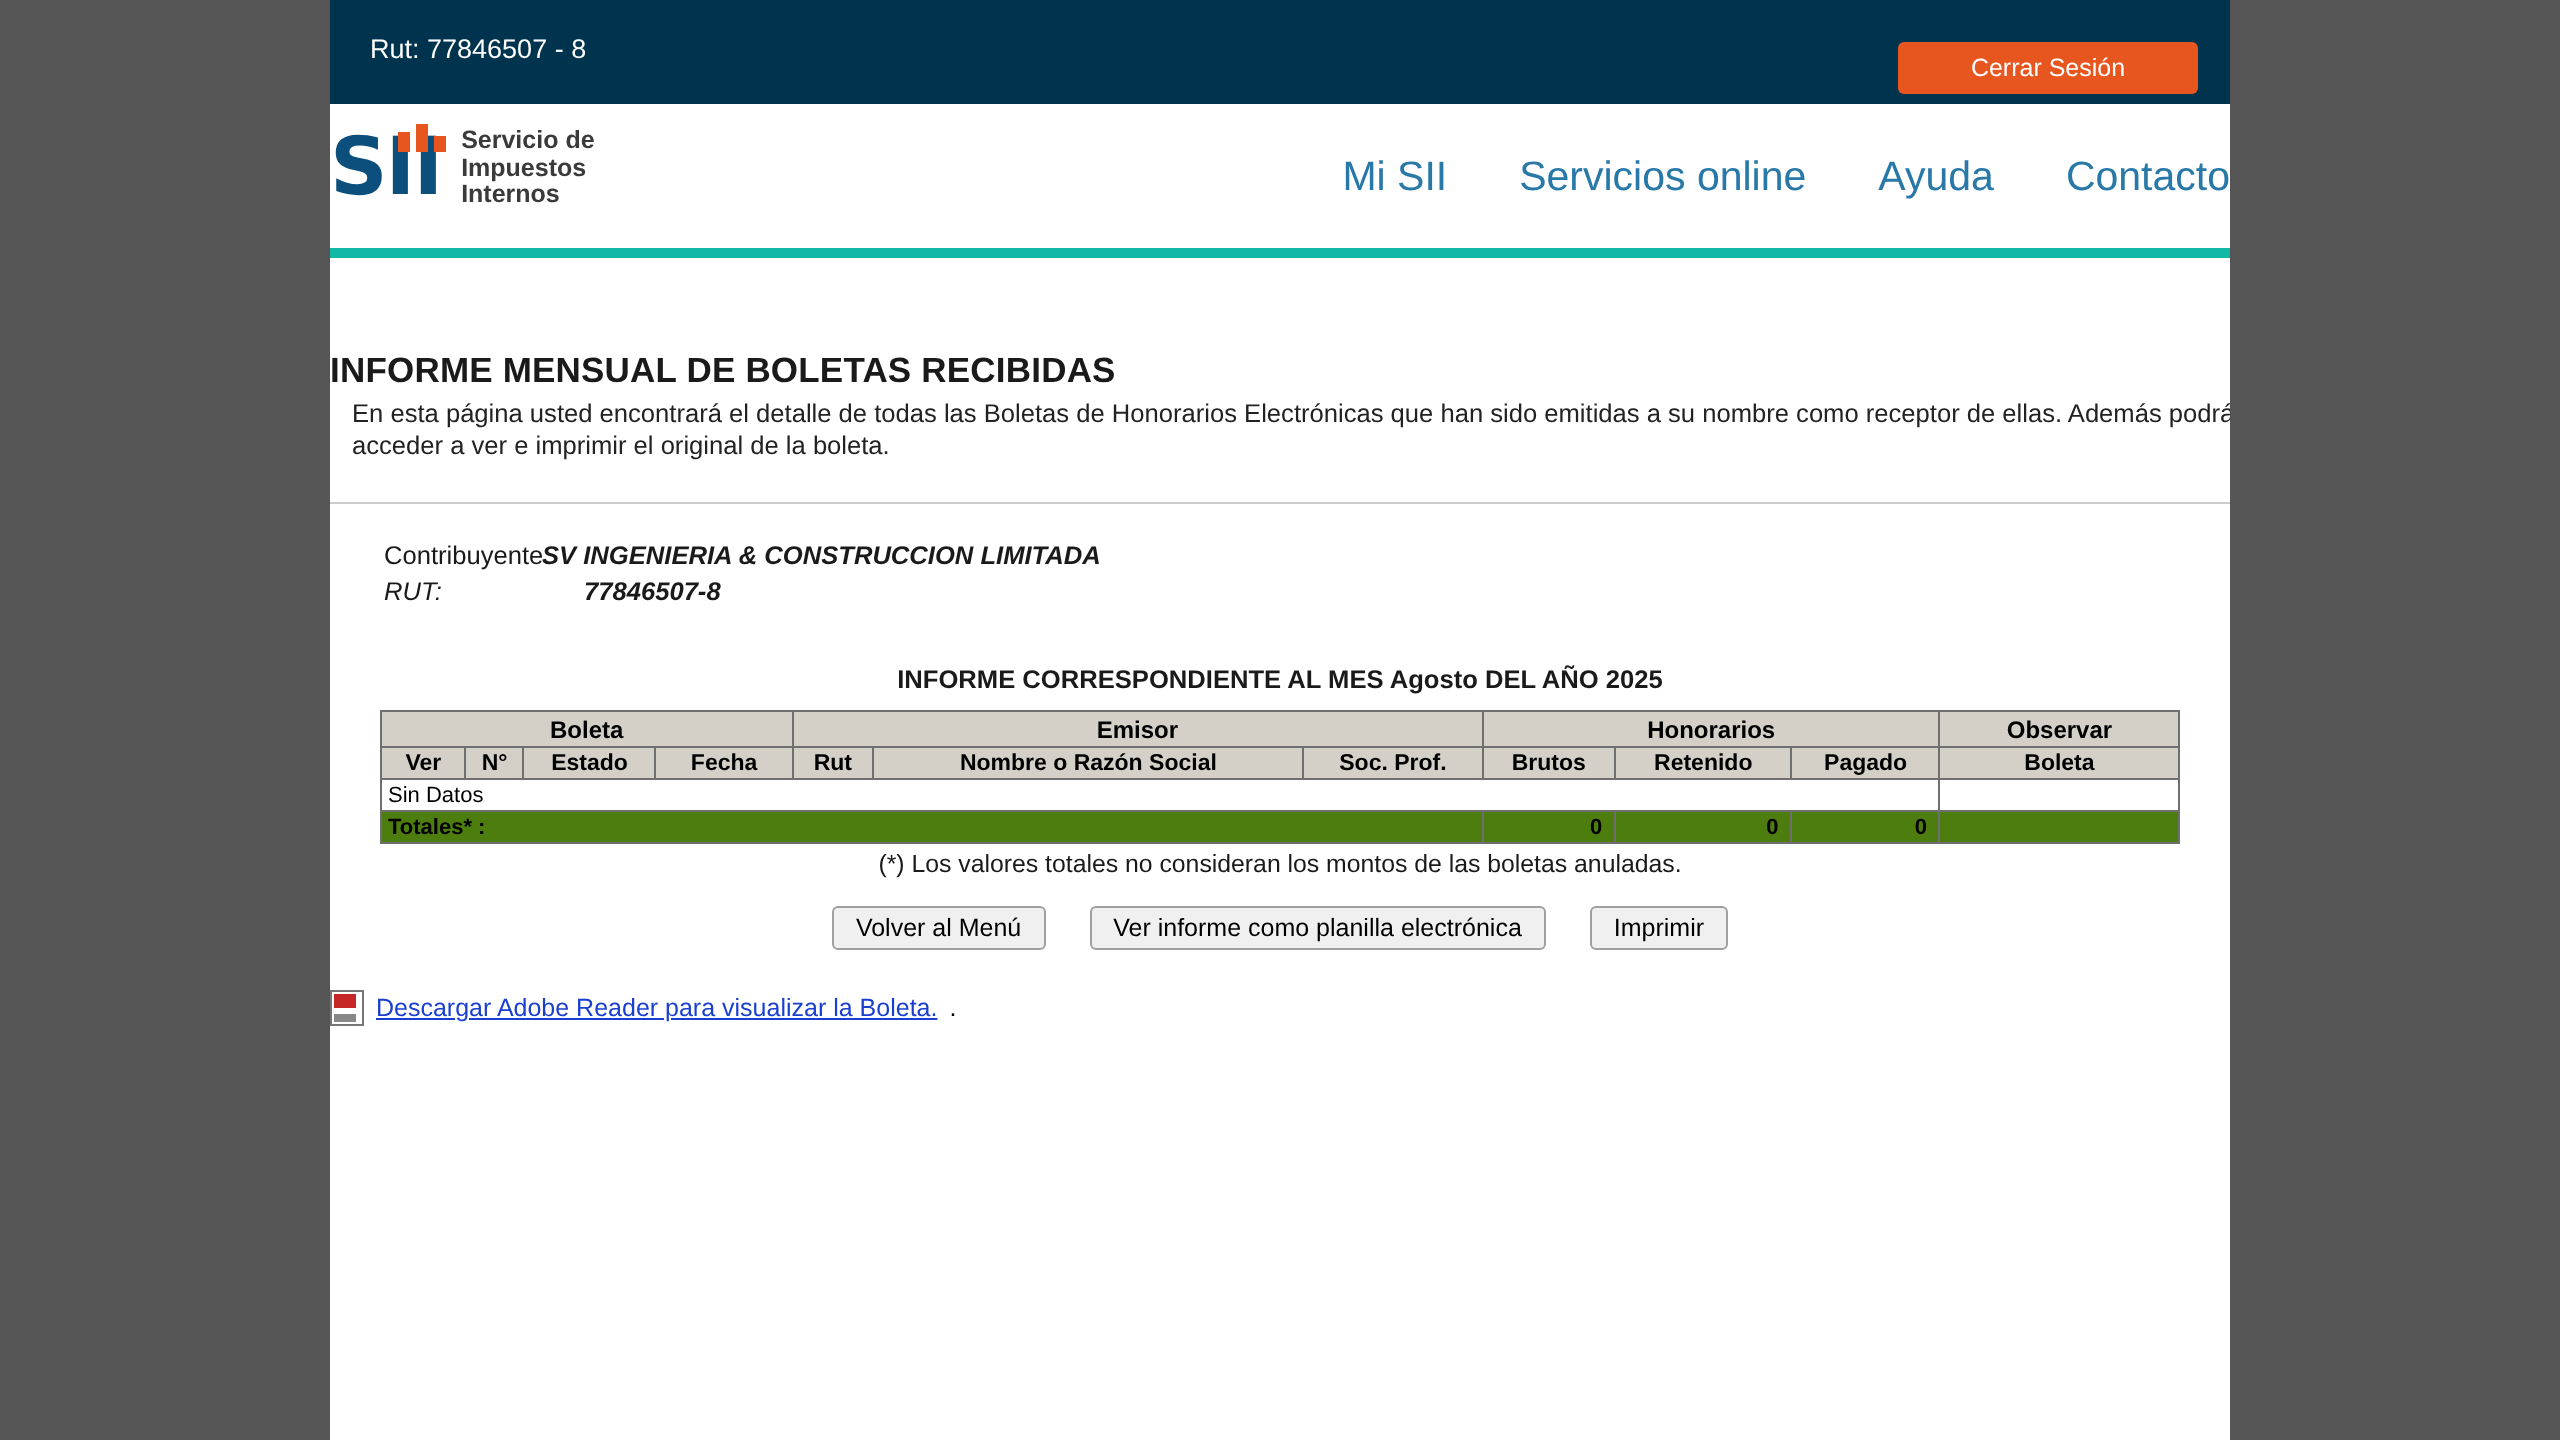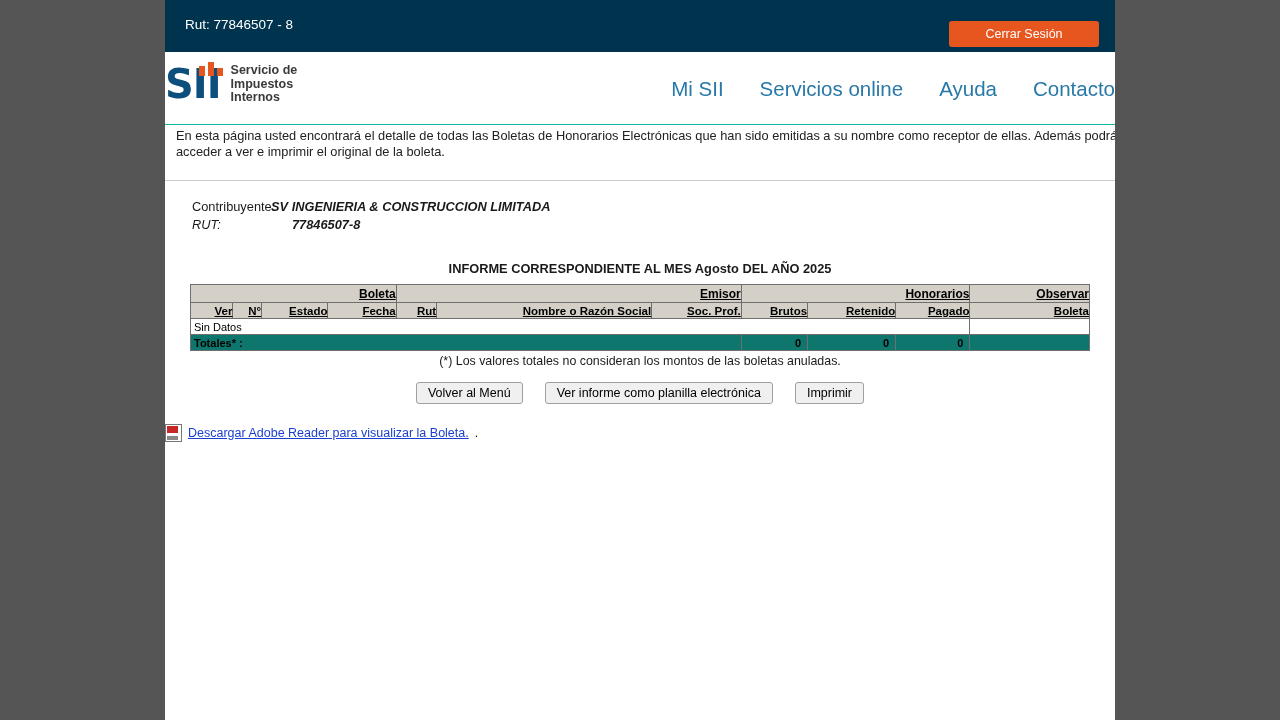--- a/index.html
+++ b/index.html
@@ -46,21 +46,21 @@
     font-family: "Liberation Sans", sans-serif;
     cursor: pointer;
     line-height: 26px;
     text-align: center;
     padding: 0;
   }
   
   .header {
     height: 72px;
     position: relative;
-    border-bottom: 1px solid #14b8a6;
+    border-bottom: 5px solid #14b8a6;
     background: #ffffff;
   }
   .logo {
     position: absolute;
     left: 0px;
     top: 12px;
     display: flex;
     align-items: center;
   }
   .logo-sii {
@@ -163,28 +163,27 @@
     color: #000000;
   }
   table.report th, table.report td {
     border: 1px solid #6f6f6f;
     padding: 0;
     height: 15px;
   }
   table.report th {
     background: #d4d0c8;
     font-weight: bold;
-    text-align: right;
+    text-align: center;
     font-size: 11.5px;
-    text-decoration: underline;
   }
   table.report th.grp { font-size: 12px; height: 17px; }
   table.report td.data { background: #ffffff; text-align: left; padding-left: 3px; }
   table.report tr.totals td {
-    background: #0f766e;
+    background: #4d7c0f;
     font-weight: bold;
     height: 15px;
   }
   table.report td.num { text-align: right; padding-right: 6px; }
   table.report td.blank { background: #d4d0c8; }
   .note {
     text-align: center;
     font-size: 12.4px;
     color: #1a1a1a;
     margin-top: 3px;
@@ -272,20 +271,21 @@
     </div>
     <div class="nav">
       <a href="#">Mi SII</a>
       <a href="#">Servicios online</a>
       <a href="#">Ayuda</a>
       <a href="#">Contacto</a>
     </div>
   </div>
 
   <div class="content">
+    <h1 class="page-title">INFORME MENSUAL DE BOLETAS RECIBIDAS</h1>
     <p class="page-desc">En esta página usted encontrará el detalle de todas las Boletas de Honorarios Electrónicas que han sido emitidas a su nombre como receptor de ellas. Además podrá acceder a ver e imprimir el original de la boleta.</p>
     <div class="divider"></div>
 
     <div class="taxpayer">
       <div class="row row-contrib">
         <span class="lbl">Contribuyente:</span>
         <span class="val">SV INGENIERIA &amp; CONSTRUCCION LIMITADA</span>
       </div>
       <div class="row row-rut">
         <span class="lbl">RUT:</span>

